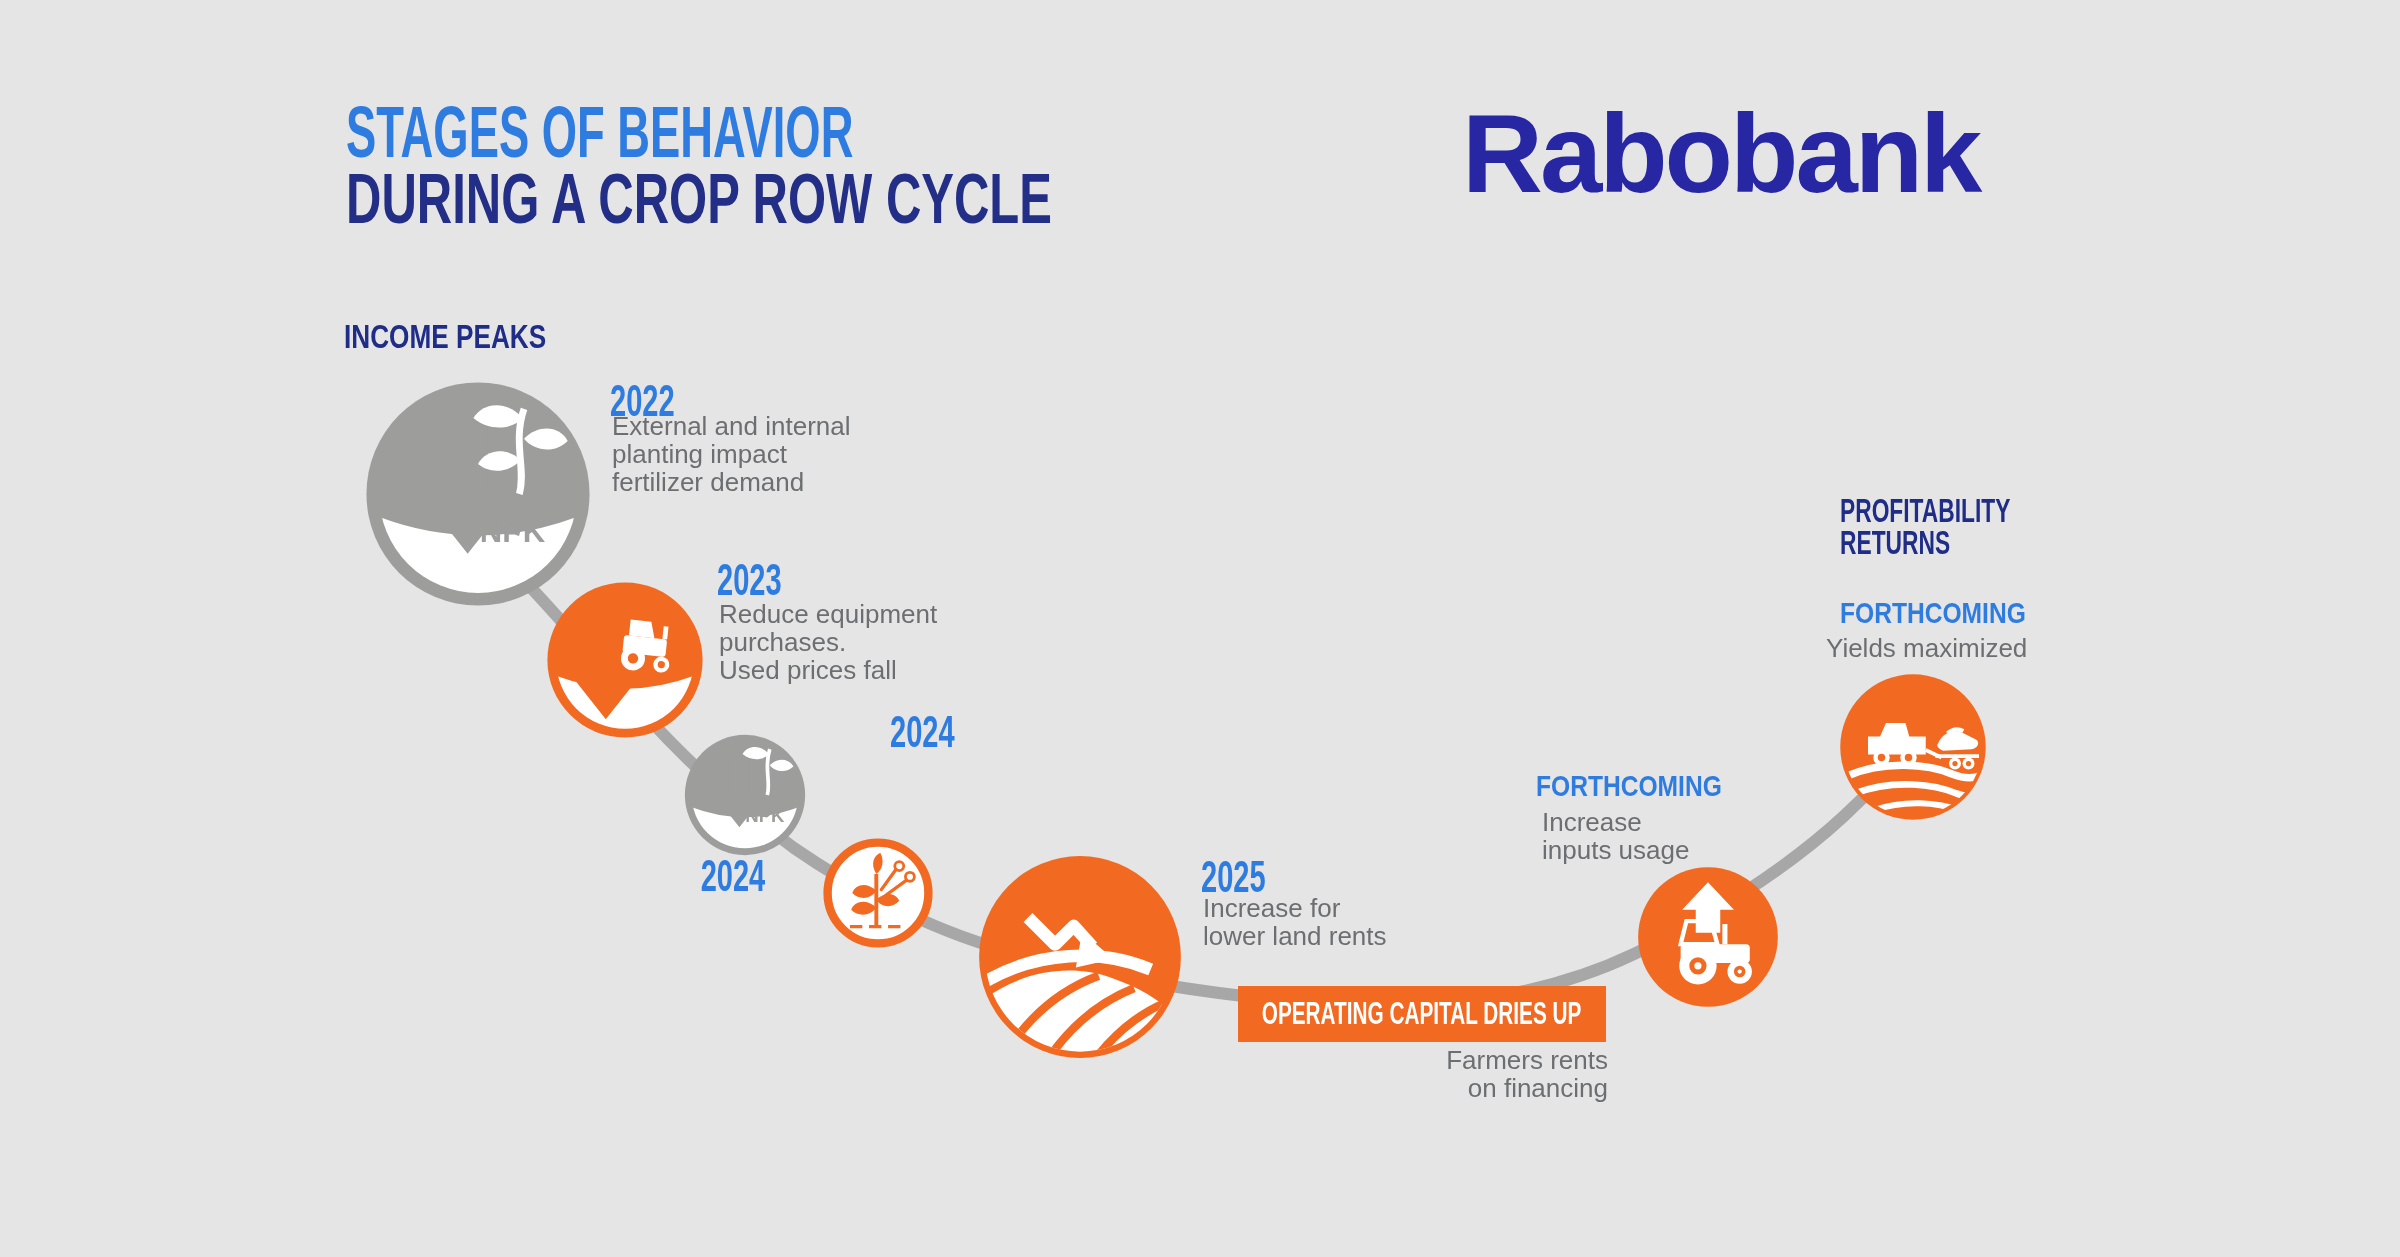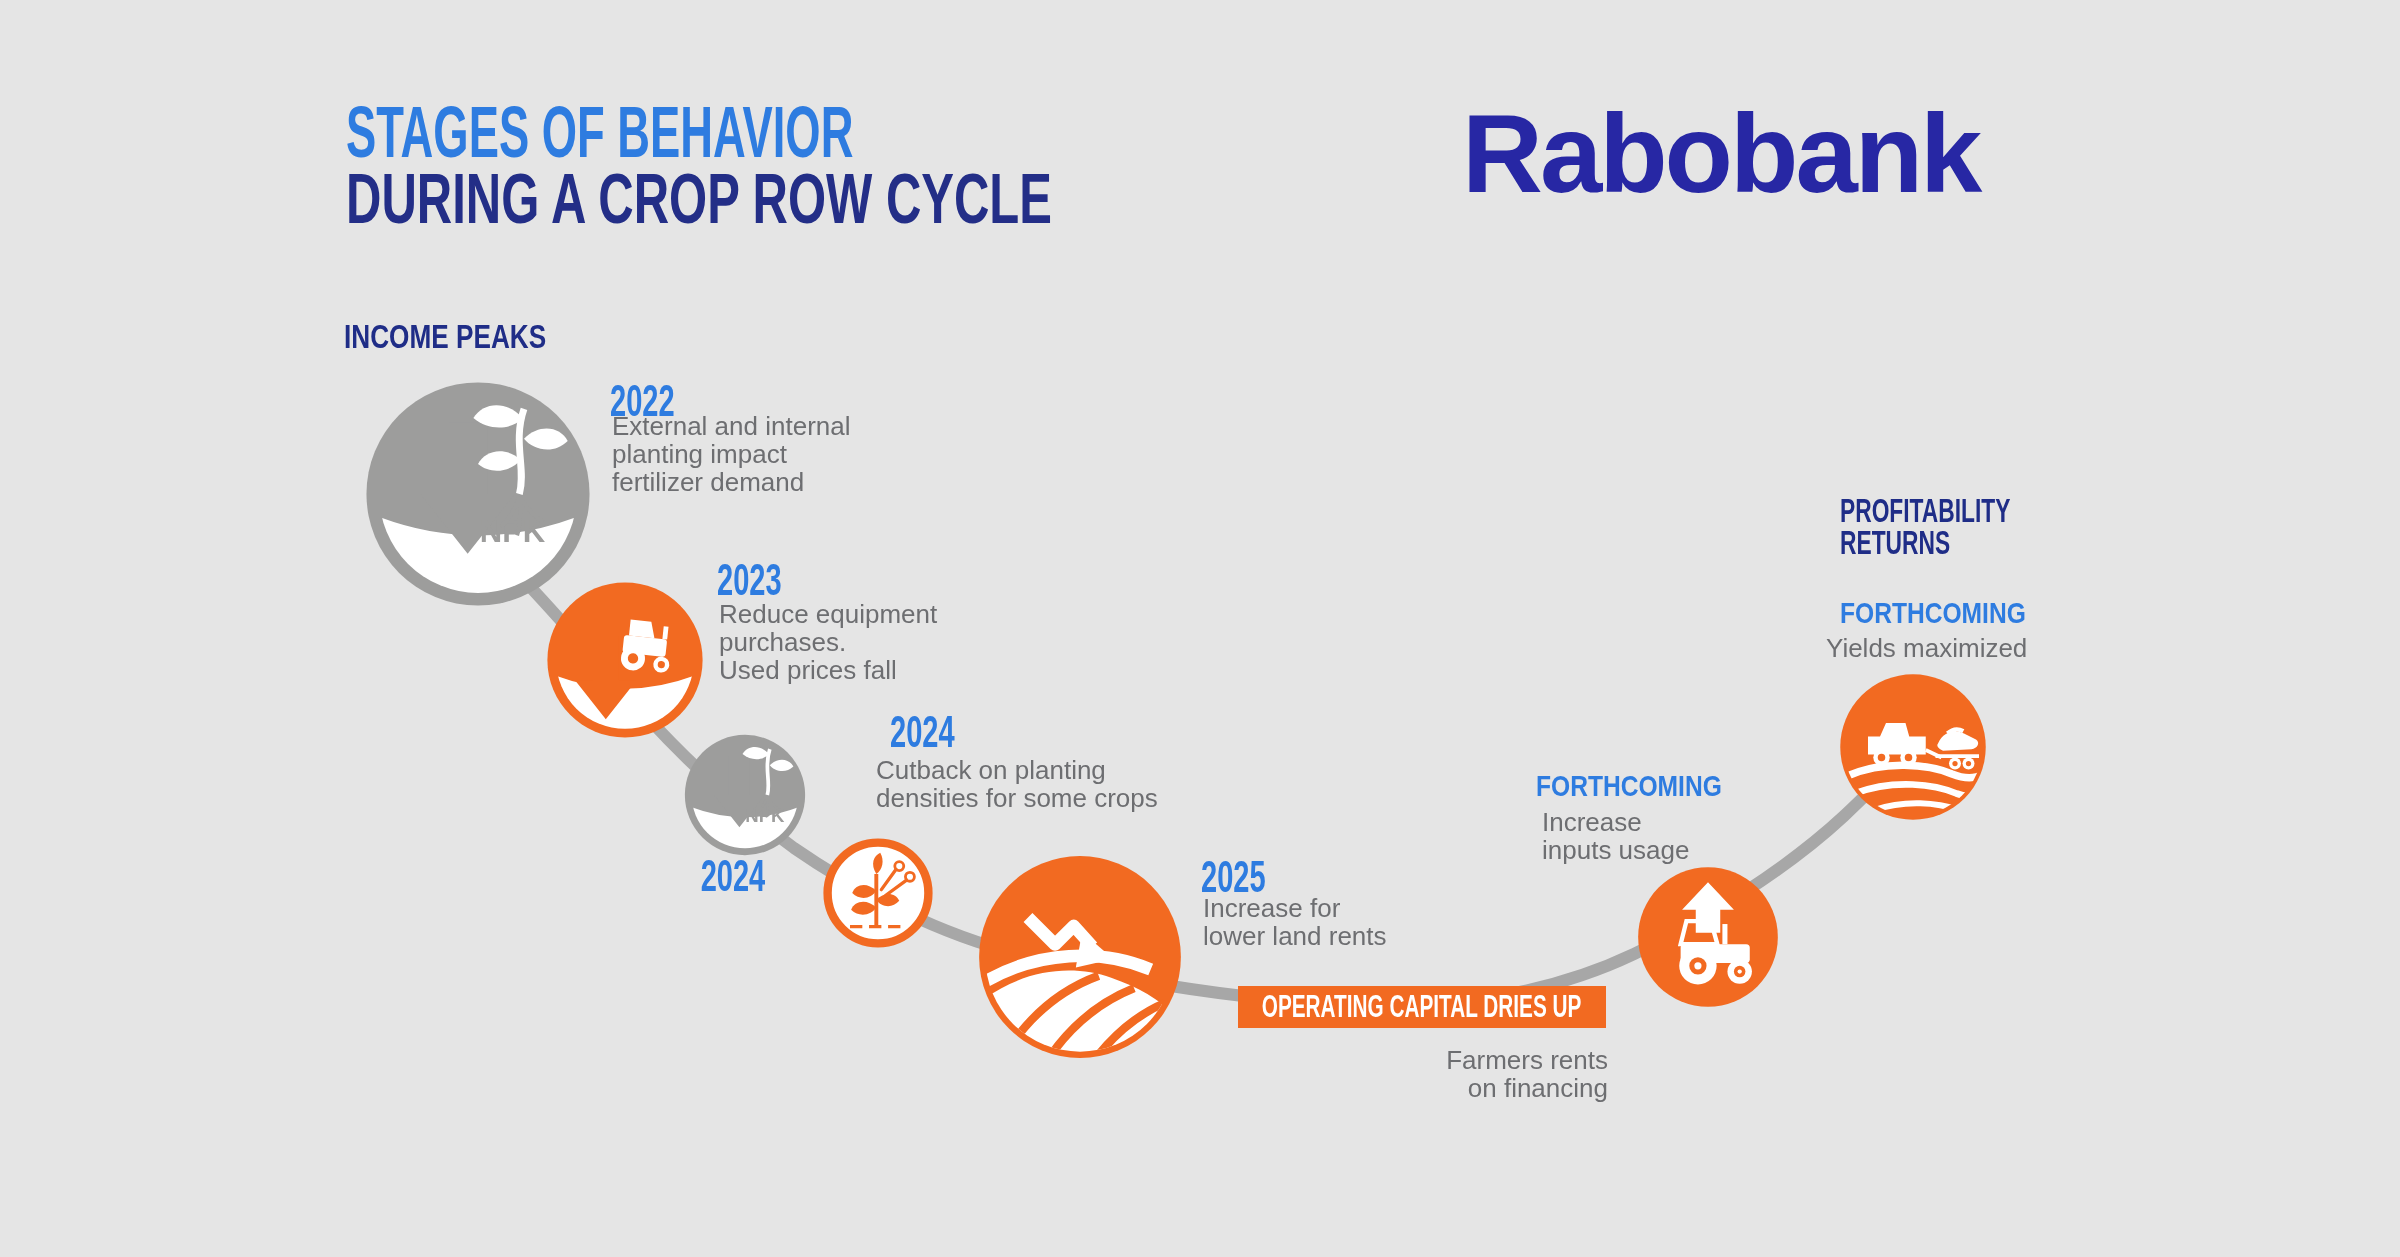--- a/index.html
+++ b/index.html
@@ -18,21 +18,21 @@
   .desc{font-size:26px;color:#6D6E71;line-height:1.08;white-space:pre-line;}
   .y2022{left:610px;top:372px;margin-top:7px;} .d2022{left:612px;top:412px;}
   .y2023{left:717px;top:558px;} .d2023{left:719px;top:600px;}
   .y2024r{left:890px;top:710px;} .d2024r{left:876px;top:756px;}
   .y2024c{left:663px;top:854px;width:140px;text-align:center;}
   .y2024c .year{transform-origin:50% 0;}
   .y2025{left:1201px;top:855px;} .d2025{left:1203px;top:894px;}
   .f1{left:1536px;top:771px;} .df1{left:1542px;top:808px;}
   .f2{left:1840px;top:598px;} .df2{left:1826px;top:634px;}
   .farmers{right:792px;top:1046px;text-align:right;}
-  .banner{left:1238px;top:986px;width:368px;height:42px;background:#F26A21;
+  .banner{left:1238px;top:986px;width:368px;height:56px;background:#F26A21;
           display:flex;align-items:center;justify-content:center;}
   .banner span{font-size:31px;font-weight:bold;color:#fff;transform:scaleX(.67);transform-origin:50% 50%;white-space:nowrap;}
   .curve{left:0;top:0;}
   svg.node{position:absolute;}
 </style>
 </head>
 <body>
 
 <div class="canvas">
 
@@ -136,22 +136,20 @@
     </g>
     <g>
       <circle cx="138" cy="52" r="8" stroke="#F26A21" stroke-width="5" fill="none"></circle>
       <circle cx="157" cy="71" r="8" stroke="#F26A21" stroke-width="5" fill="none"></circle>
       <path d="M 132 58 L 106 94" stroke="#F26A21" stroke-width="6" stroke-linecap="round"></path>
       <path d="M 151 77 L 114 104" stroke="#F26A21" stroke-width="6" stroke-linecap="round"></path>
     </g>
     <path d="M 50 160 H 148" stroke="#F26A21" stroke-width="6" stroke-dasharray="22 12"></path>
   </svg>
   <div class="abs y2024r"><span class="year cond">2024</span></div>
-  <div class="abs desc d2024r">Cutback on planting
-densities for some crops</div>
 
   <svg class="node" style="left:976px;top:853px;" width="208" height="208" viewBox="0 0 200 200">
     <defs>
         <clipPath id="clipN5">
           <circle cx="100" cy="100" r="91"></circle>
         </clipPath>
       </defs>
     <circle cx="100" cy="100" r="97" fill="#F26A21"></circle>
     <g>
       <path d="M 50 62 L 76 88 L 94 70 L 112 90" stroke="#fff" stroke-width="12" fill="none" stroke-linejoin="round"></path>

